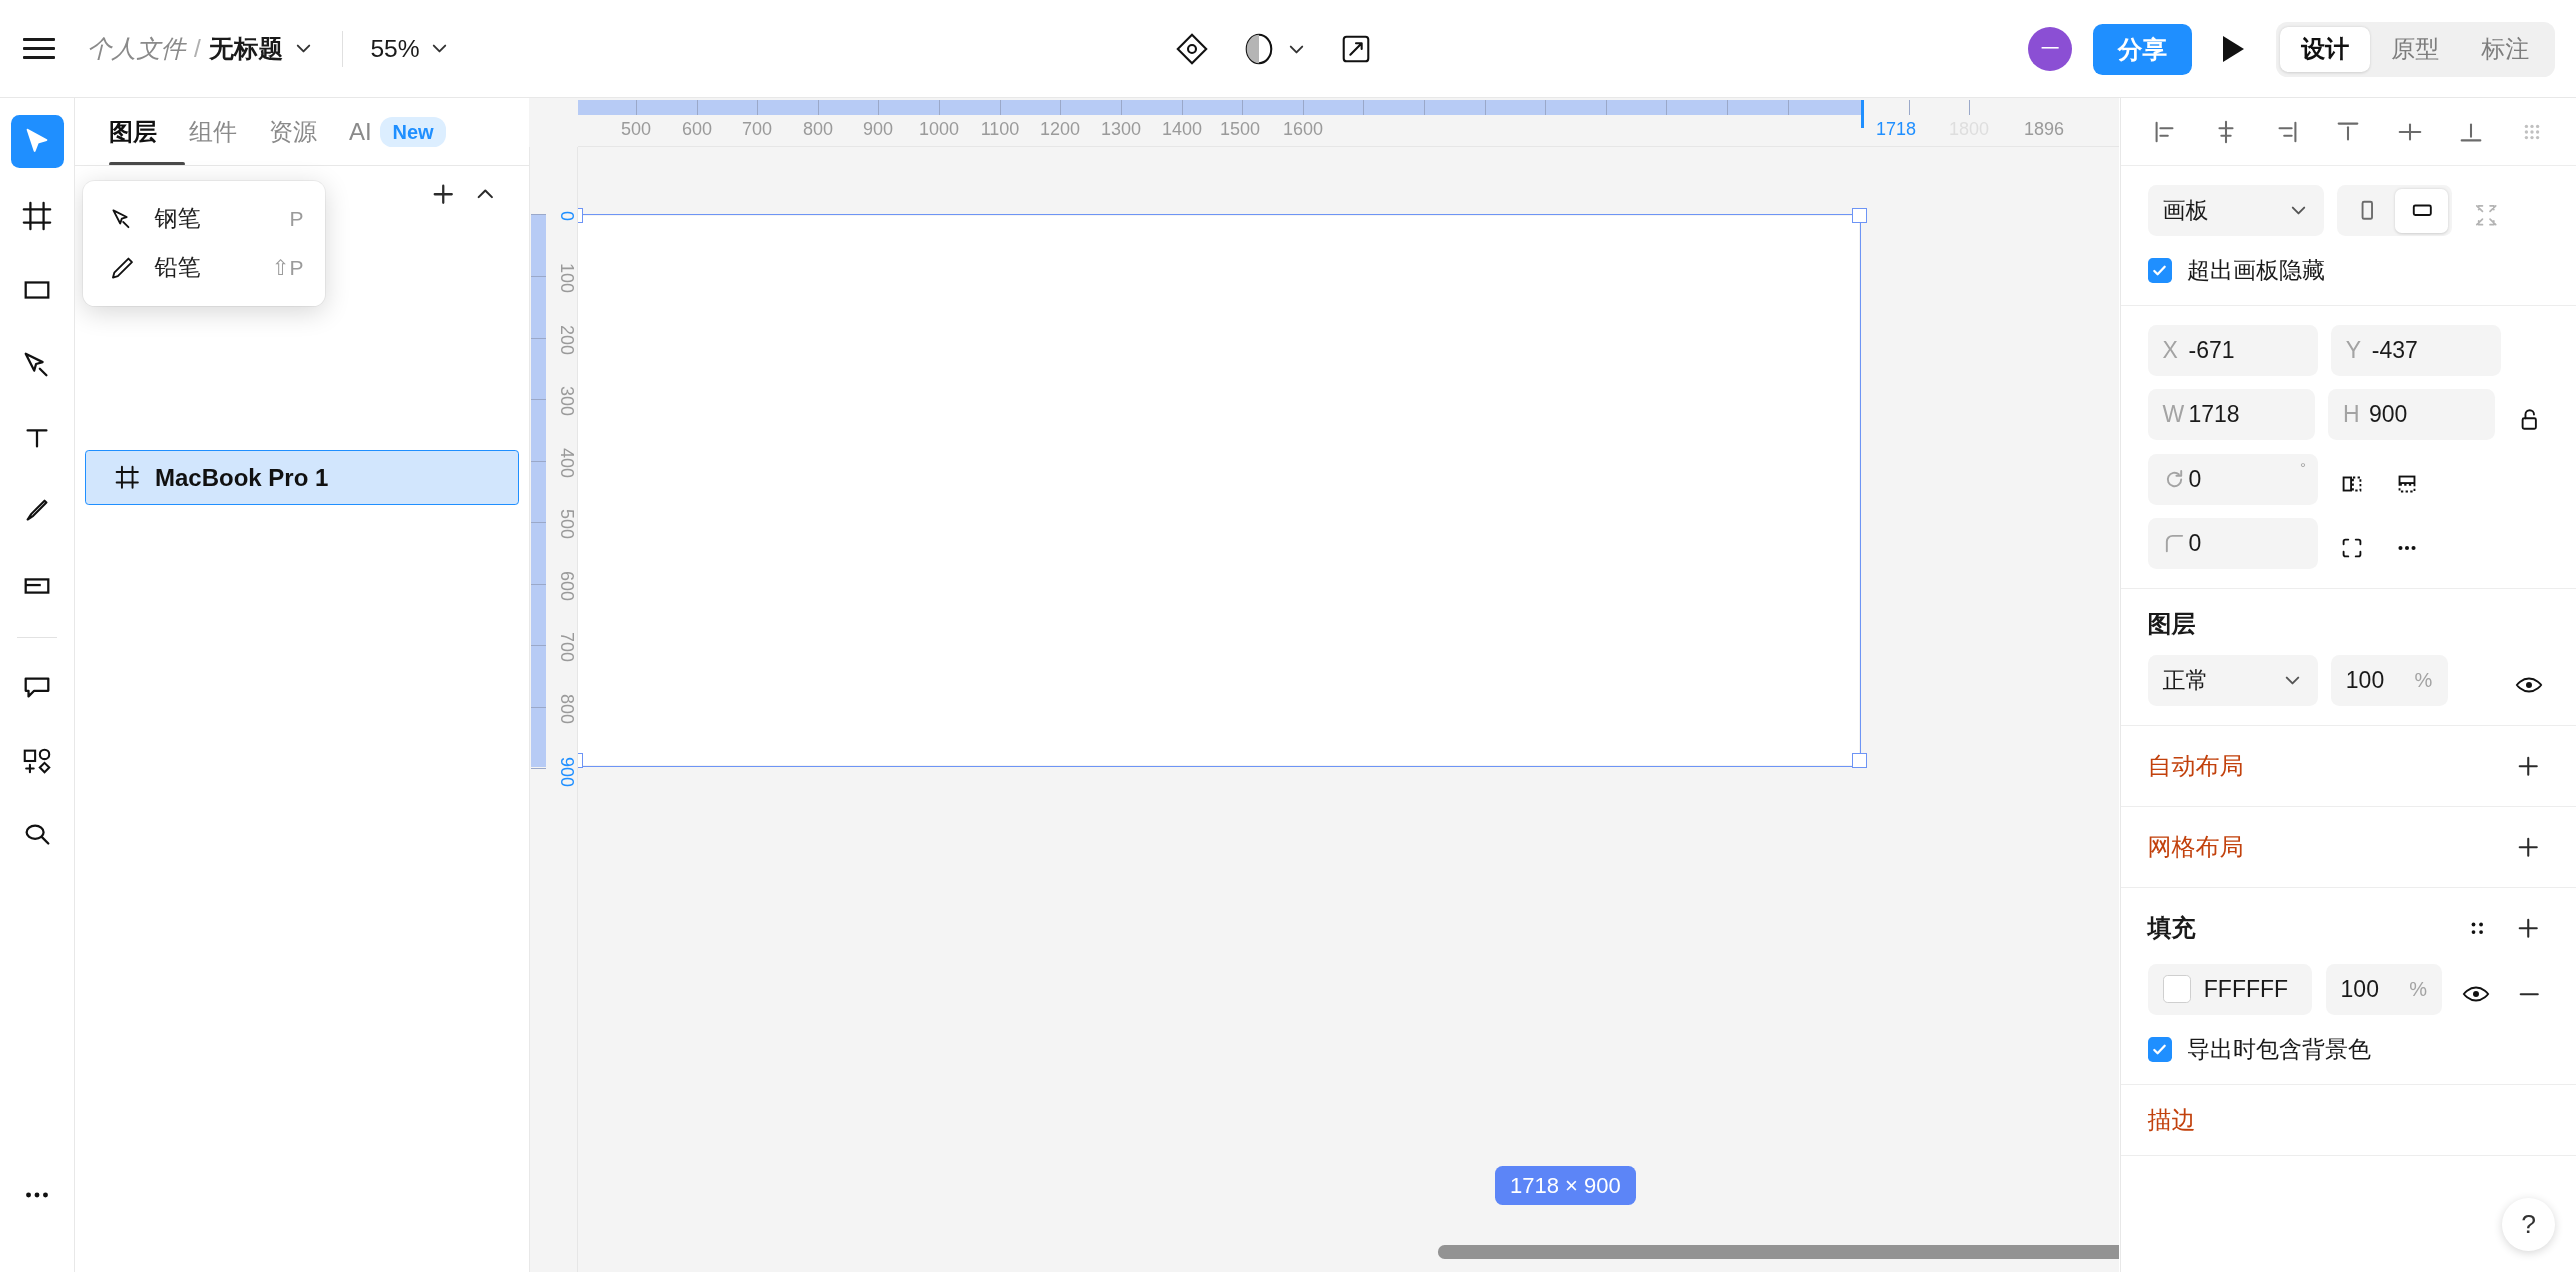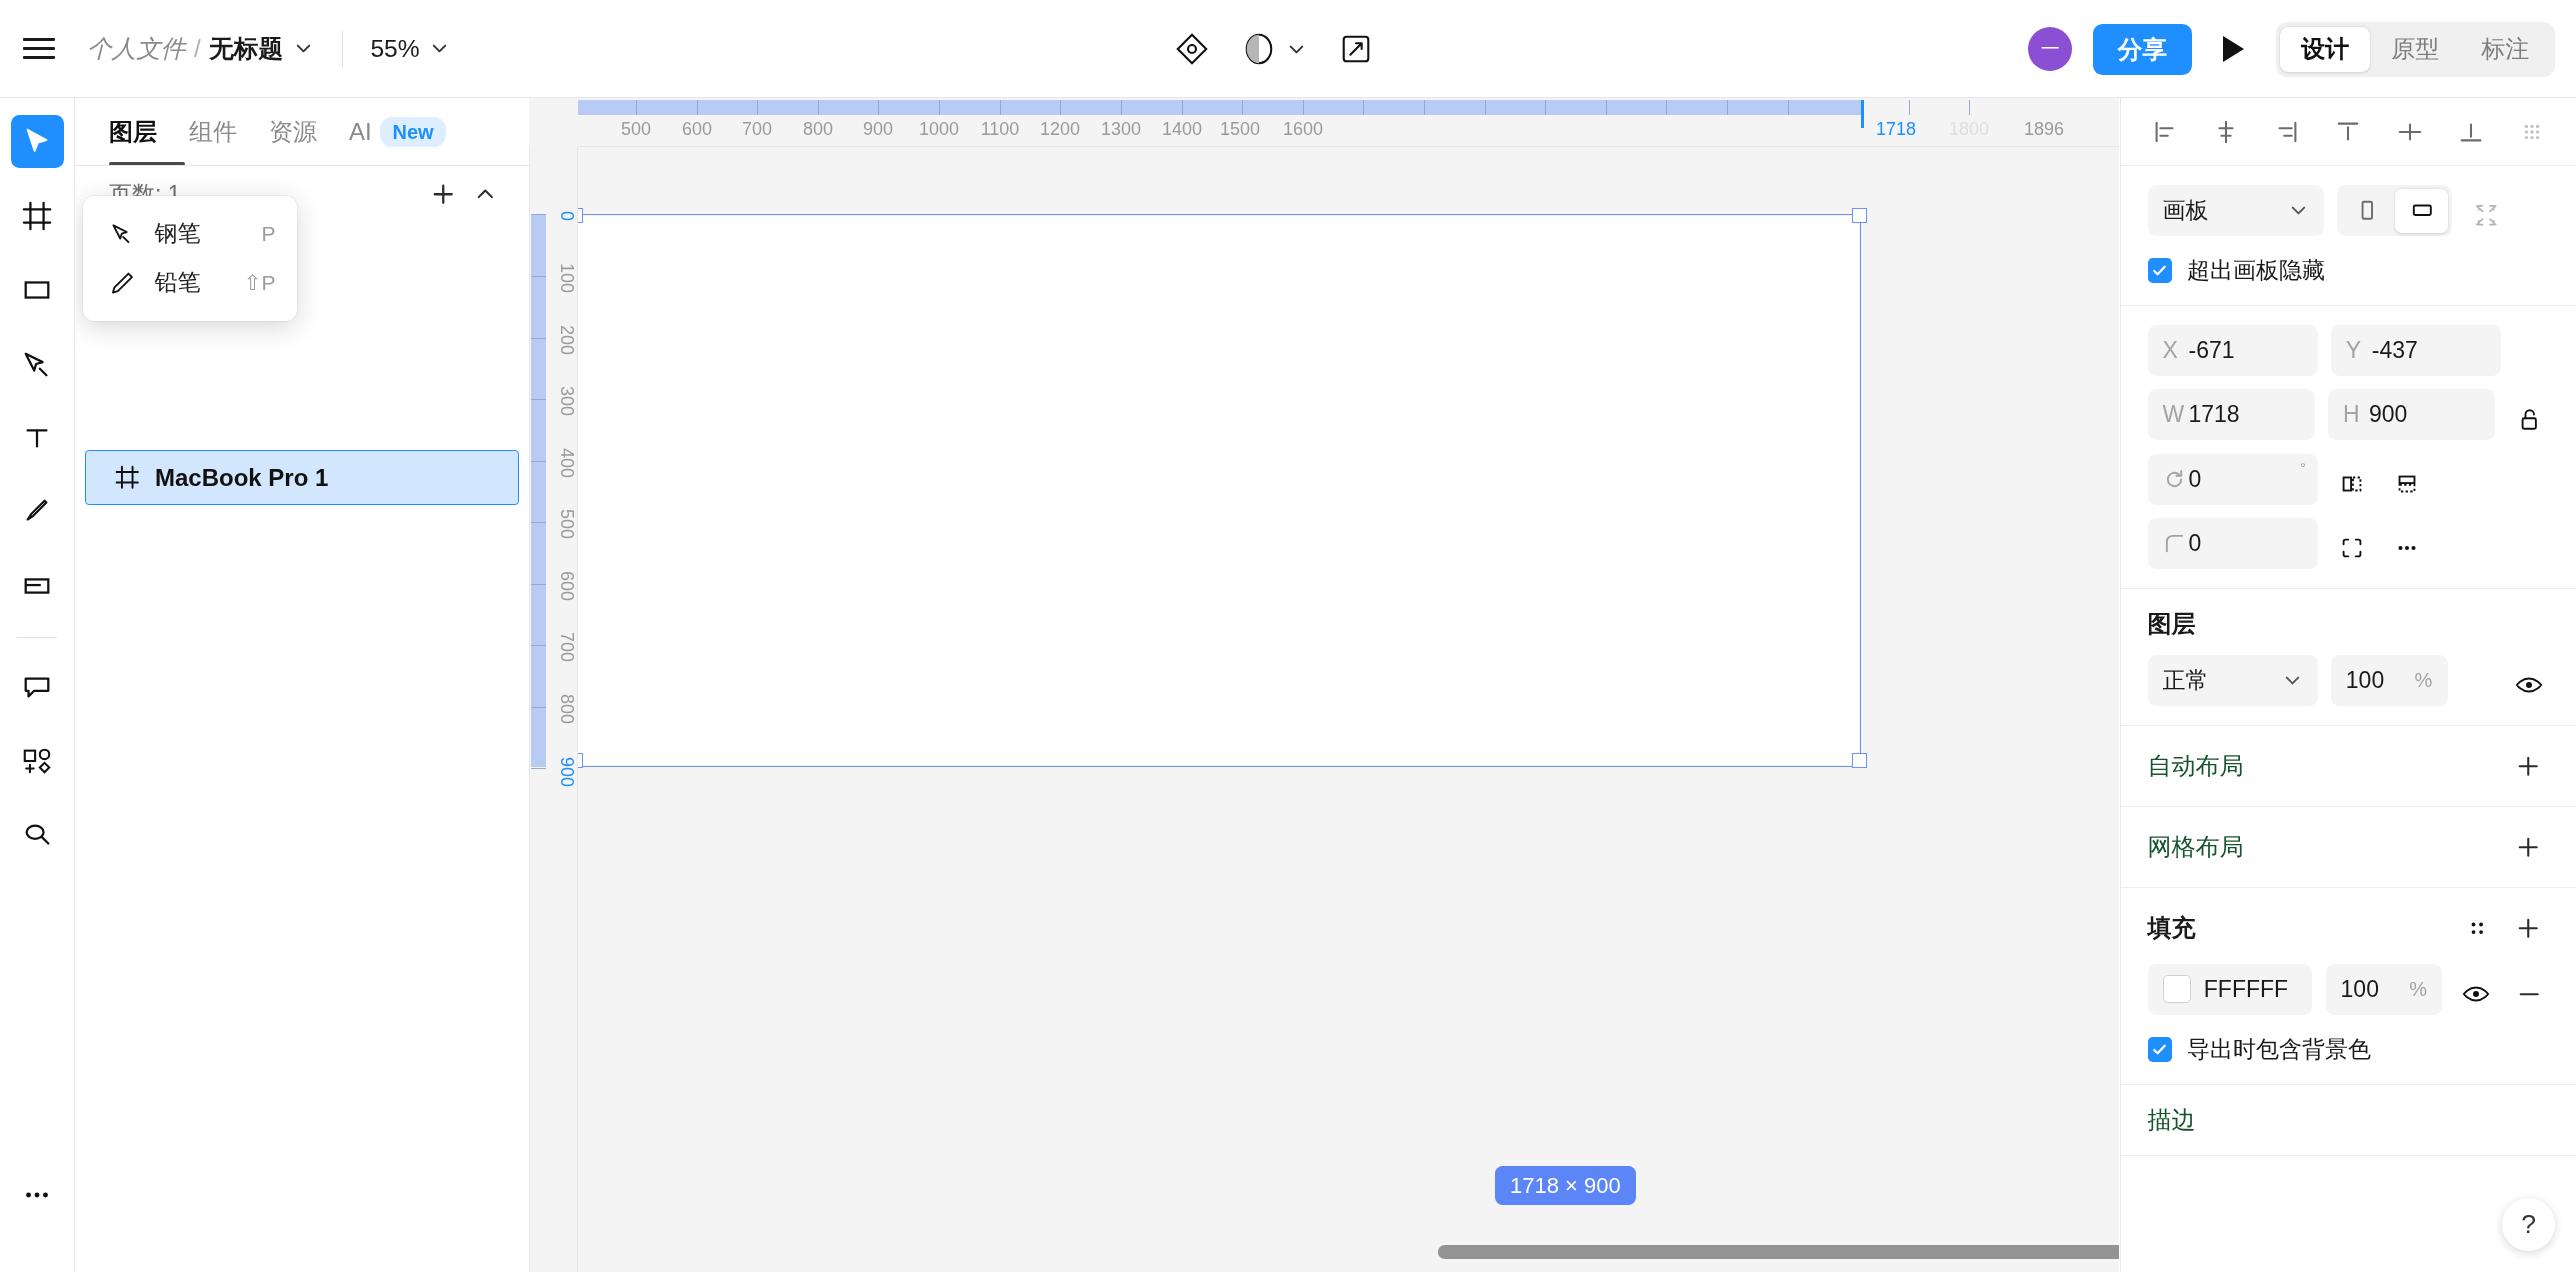--- a/index.html
+++ b/index.html
@@ -67,21 +67,21 @@
   .tabunderline { position:absolute; left: 34px; bottom: 0; width: 76px; height: 3.8px; background:#4a4a4a; border-radius:1.9px; }
   .ptabs-border { position:absolute; left: 0; top: 67px; width: 455px; height: 0.9px; background:#e8e8e8; }
 
   .pagerow { display:flex; align-items:center; height: 57px; padding: 0 23px 0 34px; }
   .pagecount { font-size: 23px; color:#6e6e6e; flex: 1; }
   .iconbtn { width: 42px; height: 42px; display:flex; align-items:center; justify-content:center; cursor:pointer; color:#2b2b2b; }
   .pageitem { display:flex; align-items:center; height: 53px; padding-left: 34px; font-size: 23px; color:#1a1a1a; cursor:pointer; }
   .pagecheck { width: 28px; margin-right: 13.3px; display:flex; align-items:center; }
 
   .pen-popup {
-    position: absolute; left: 7.6px; top: 98px; width: 214px;
+    position: absolute; left: 7.6px; top: 83px; width: 242px;
     background:#fff; border-radius: 11.4px; box-shadow: 0 5.7px 26.5px rgba(0,0,0,.16), 0 0 0 0.9px rgba(0,0,0,.05);
     padding: 13.3px 0; z-index: 20;
   }
   .pen-item { display:flex; align-items:center; height: 49px; padding: 0 21px 0 23px; cursor:pointer; }
   .pen-ic { width: 34px; display:flex; align-items:center; justify-content:center; margin-right: 15px; }
   .pen-lbl { font-size: 23px; color:#1f1f1f; flex:1; }
   .pen-key { font-size: 21px; color:#9b9b9b; }
 
   .searchrow { position:absolute; left:0; top: 280px; width: 455px; height: 61px; display:flex; align-items:center; padding: 0 21px 0 26.5px; border-top: 0.9px solid #ededed; border-bottom: 0.9px solid #ededed; }
   .searchinput { flex:1; border:none; outline:none; font-size: 23px; color:#111; font-family: inherit; background: transparent; padding-left: 11.4px; }
@@ -114,21 +114,21 @@
   .handle { position:absolute; width: 15px; height: 15px; background:#fff; border: 1.9px solid #6d94f5; }
   .sizebadge { position:absolute; background:#5c85f7; color:#fff; font-size: 22px; padding: 6.6px 15px; border-radius: 7.6px; white-space: nowrap; }
   .hscroll { position:absolute; left: 909px; bottom: 13.3px; width: 1174px; height: 13.3px; background:#939393; border-radius: 6.6px; cursor: pointer; }
 
   
   .rightpanel { position: absolute; left: 2120px; top: 98px; width: 456px; height: 1174px; background:#fff; border-left: 0.9px solid #e8e8e8; overflow: hidden; }
   .rp-align { display:flex; align-items:center; justify-content:space-between; height: 68px; padding: 0 23px; border-bottom: 0.9px solid #ededed; }
   .rp-sec { padding: 24.6px 26.5px; border-bottom: 0.9px solid #ededed; }
   .rp-sec.tight { padding-top: 19px; padding-bottom: 19px; }
   .rp-title { font-size: 24px; font-weight:700; color:#1a1a1a; }
-  .rp-title.muted { color:#14532d; font-weight:400;text-align:right; }
+  .rp-title.muted { color:#c2410c; font-weight:400;text-align:right; }
   .rowflex { display:flex; align-items:flex-end; }
   .field { background:#f4f4f4; border-radius: 8.5px; height: 51px; display:flex; align-items:center; padding: 0 15px; }
   .field .fl { font-size: 23px; color:#a3a3a3; width: 32px; }
   .field input { border:none; outline:none; background:transparent; font-size: 23px; color:#1a1a1a; font-family: inherit; width: 100%; }
   .field .suffix { font-size: 20px; color:#a3a3a3; margin-left: 5.7px; }
   .selectfield { background:#f4f4f4; border-radius: 8.5px; height: 51px; display:flex; align-items:center; justify-content:space-between; padding: 0 15px; cursor:pointer; }
   .selectfield .sv { font-size: 23px; color:#1a1a1a; }
   .segbtns { background:#f4f4f4; border-radius: 8.5px; height: 51px; display:flex; align-items:center; padding: 3.8px; gap: 1.9px; }
   .segbtn { width: 53px; height: 44px; border-radius: 6.6px; display:flex; align-items:center; justify-content:center; cursor:pointer; }
   .segbtn.active { background:#fff; box-shadow: 0 0.9px 2.8px rgba(0,0,0,.16); }

